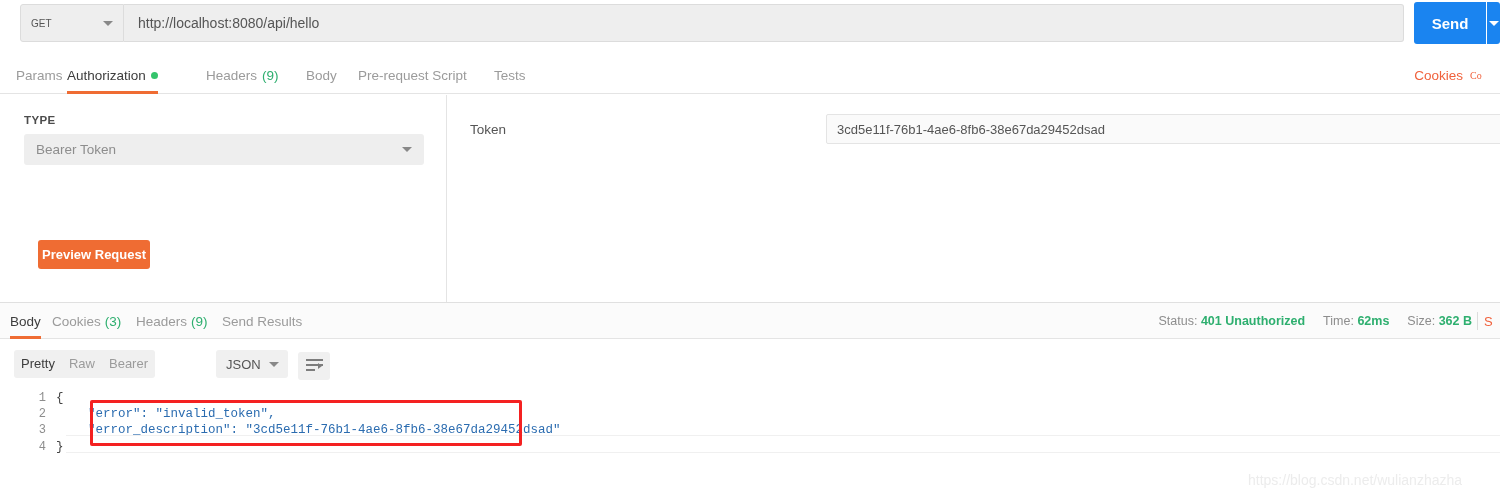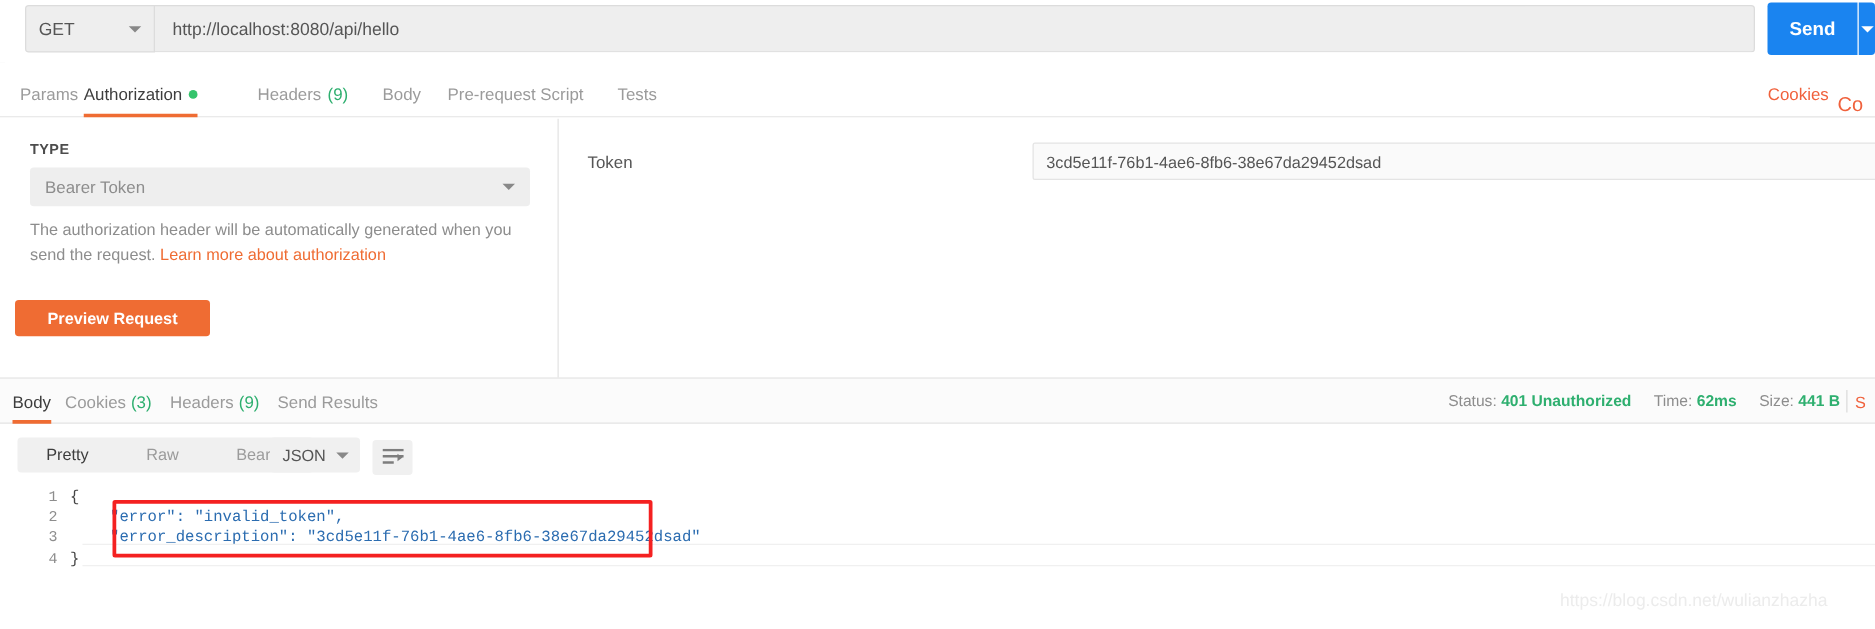--- a/index.html
+++ b/index.html
@@ -15,21 +15,21 @@
   #url-bar {
     position: absolute; left: 0; top: 0; width: 1500px; height: 50px;
     background: #ffffff;
   }
   #method-select {
     position: absolute; left: 20px; top: 4px; width: 104px; height: 38px;
     background: #eeeeee; border: 1px solid #dcdcdc; border-radius: 3px 0 0 3px;
     display: flex; align-items: center; padding: 0 10px;
   }
   #method-select .mlabel {
-    font-size: 14px; color: #555; flex: 1;
+    font-size: 10px; color: #555; flex: 1;
   }
   .caret {
     width: 0; height: 0; border-left: 5px solid transparent;
     border-right: 5px solid transparent; border-top: 5px solid #888;
   }
   #url-input {
     position: absolute; left: 124px; top: 4px; width: 1280px; height: 38px;
     background: #eeeeee; border: 1px solid #dcdcdc; border-left: none;
     border-radius: 0 3px 3px 0;
     display: flex; align-items: center; padding: 0 14px;
@@ -67,22 +67,22 @@
   .greendot {
     width: 7px; height: 7px; border-radius: 50%; background: #35c46c;
     display: inline-block;
   }
   #cookies-link {
     position: absolute; right: 37px; top: 0; height: 38px;
     display: flex; align-items: center; font-size: 13.5px; color: #f0613c;
   }
   #code-link {
     position: absolute; right: 0px; top: 0; height: 38px;
-    display: flex; align-items: flex-end; font-size: 16px; color: #f0613c;
-    overflow: hidden; width: 30px;
+    display: flex; align-items: center; font-size: 10px; color: #f0613c;
+    overflow: hidden; width: 30px; font-family: Liberation Serif, serif;
   }
 
   
   #auth-panel {
     position: absolute; left: 0; top: 94px; width: 1368px; height: 208px;
     background: #fff;
   }
   #auth-divider {
     position: absolute; left: 446px; top: 95px; width: 1px; height: 207px;
     background: #e4e4e4;
@@ -100,23 +100,23 @@
     background: #eeeeee; border-radius: 3px; display: flex;
     align-items: center; padding: 0 12px; gap: 20px;
   }
   #type-select .tlabel { flex: 1; font-size: 13.5px; color: #8d8d8d; }
   #auth-help {
     position: absolute; left: 24px; top: 80px; width: 412px;
     font-size: 13px; color: #8d8d8d; line-height: 20px;
   }
   #auth-help a { color: #ef6c33; text-decoration: none; }
   #preview-request-button {
-    position: absolute; left: 12px; top: 146px; height: 29px;
+    position: absolute; left: 38px; top: 146px; height: 29px;
     background: #ef6c33; color: #fff; border-radius: 3px;
-    display: flex; align-items: center; padding: 0 26px;
+    display: flex; align-items: center; padding: 0 4px;
     font-size: 13px; font-weight: bold;
   }
   #token-label {
     position: absolute; left: 470px; top: 28px;
     font-size: 13.5px; color: #555;
   }
   #token-input {
     position: absolute; left: 826px; top: 20px; width: 690px; height: 30px;
     background: #fafafa; border: 1px solid #e4e4e4; border-radius: 2px;
     display: flex; align-items: center; padding: 0 10px;
@@ -156,21 +156,21 @@
 
   
   #body-toolbar {
     position: absolute; left: 0; top: 340px; width: 1500px; height: 46px;
   }
   #view-group {
     position: absolute; left: 14px; top: 10px; height: 28px;
     background: #f0f0f0; border-radius: 3px; display: flex; align-items: center;
   }
   #view-group .vbtn {
-    padding: 0 23px; font-size: 13px; color: #9b9b9b; line-height: 28px;
+    padding: 0 7px; font-size: 13px; color: #9b9b9b; line-height: 28px;
   }
   #view-group .vbtn.active { color: #3d3d3d; }
   #format-select {
     position: absolute; left: 216px; top: 10px; height: 28px; width: 72px;
     background: #f0f0f0; border-radius: 3px; display: flex;
     align-items: center; padding: 0 10px; gap: 8px;
   }
   #format-select .flabel { font-size: 13px; color: #555; flex: 1; }
   #wrap-button {
     position: absolute; left: 298px; top: 352px; width: 32px; height: 28px;
@@ -262,23 +262,20 @@
   <div id="code-link">
     <span>Co</span>
   </div>
 </div>
 
 <div id="auth-panel">
   <div id="type-label">TYPE</div>
   <div id="type-select">
     <span class="tlabel">Bearer Token</span>
     <span class="caret"></span>
-  </div>
-  <div id="auth-help">
-    <span>The authorization header will be automatically generated when you send the request. </span><a href="#">Learn more about authorization</a>
   </div>
   <div id="preview-request-button">
     <span>Preview Request</span>
   </div>
   <div id="token-label">Token</div>
   <div id="token-input">
     <span>3cd5e11f-76b1-4ae6-8fb6-38e67da29452dsad</span>
   </div>
 </div>
 <div id="auth-divider"></div>
@@ -305,21 +302,21 @@
     <span>
       <span>Status:</span>
       <span class="val">401 Unauthorized</span>
     </span>
     <span>
       <span>Time:</span>
       <span class="val">62ms</span>
     </span>
     <span>
       <span>Size:</span>
-      <span class="val">441 B</span>
+      <span class="val">362 B</span>
     </span>
   </div>
   <div id="meta-sep"></div>
   <div id="save-response-link">
     <span>S</span>
   </div>
 </div>
 
 <div id="body-toolbar">
   <div id="view-group">

